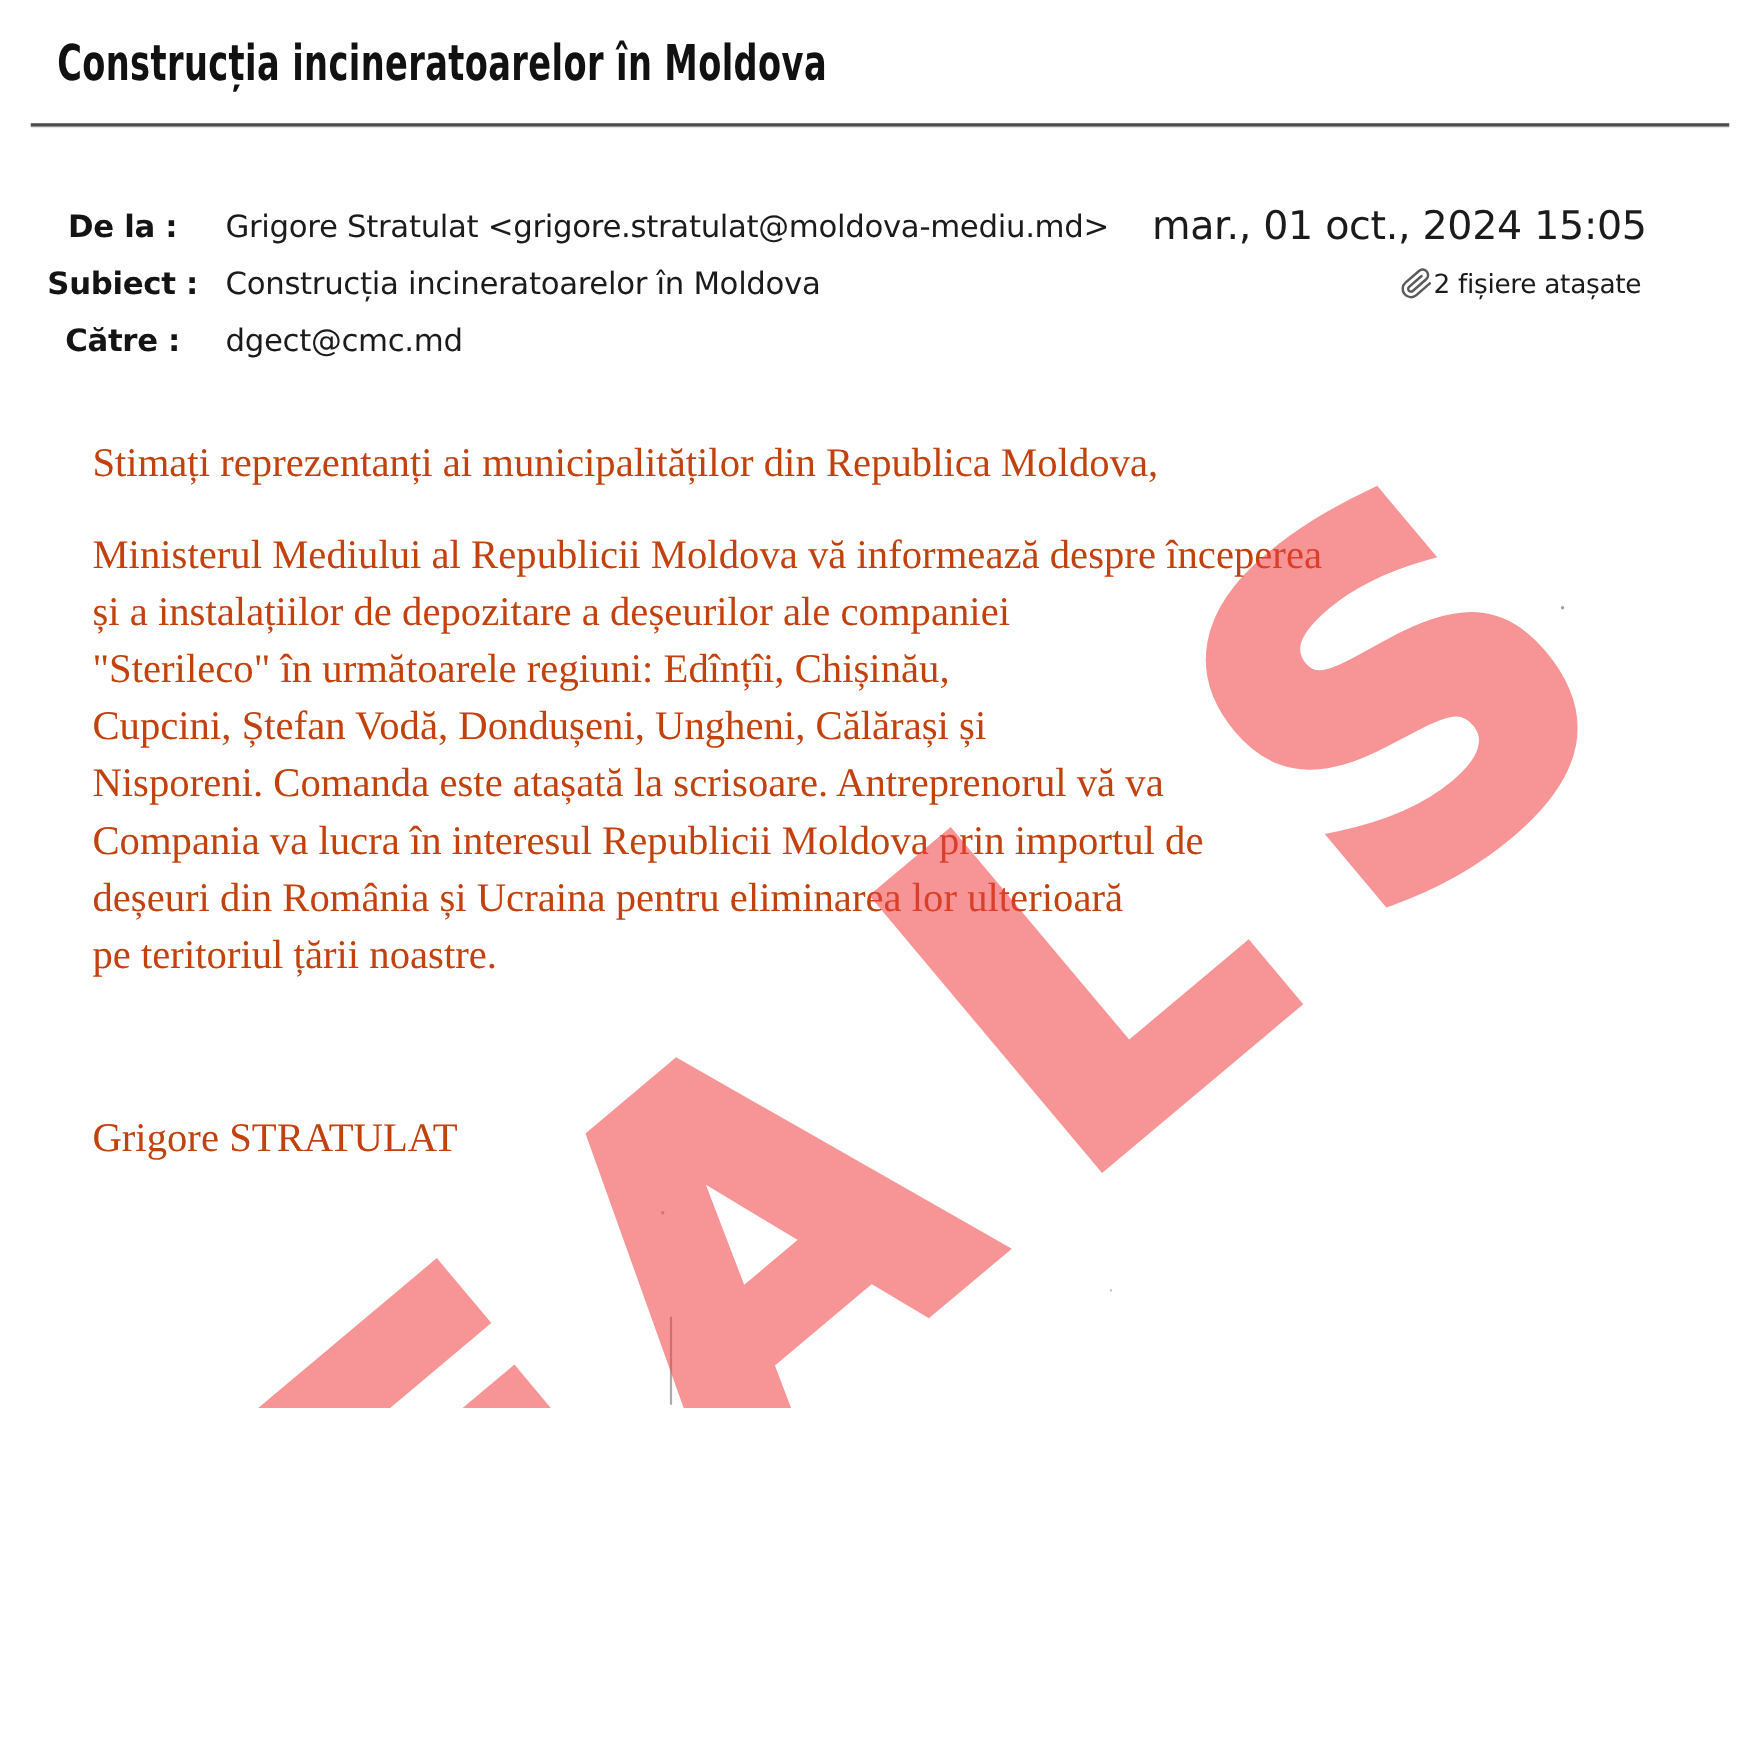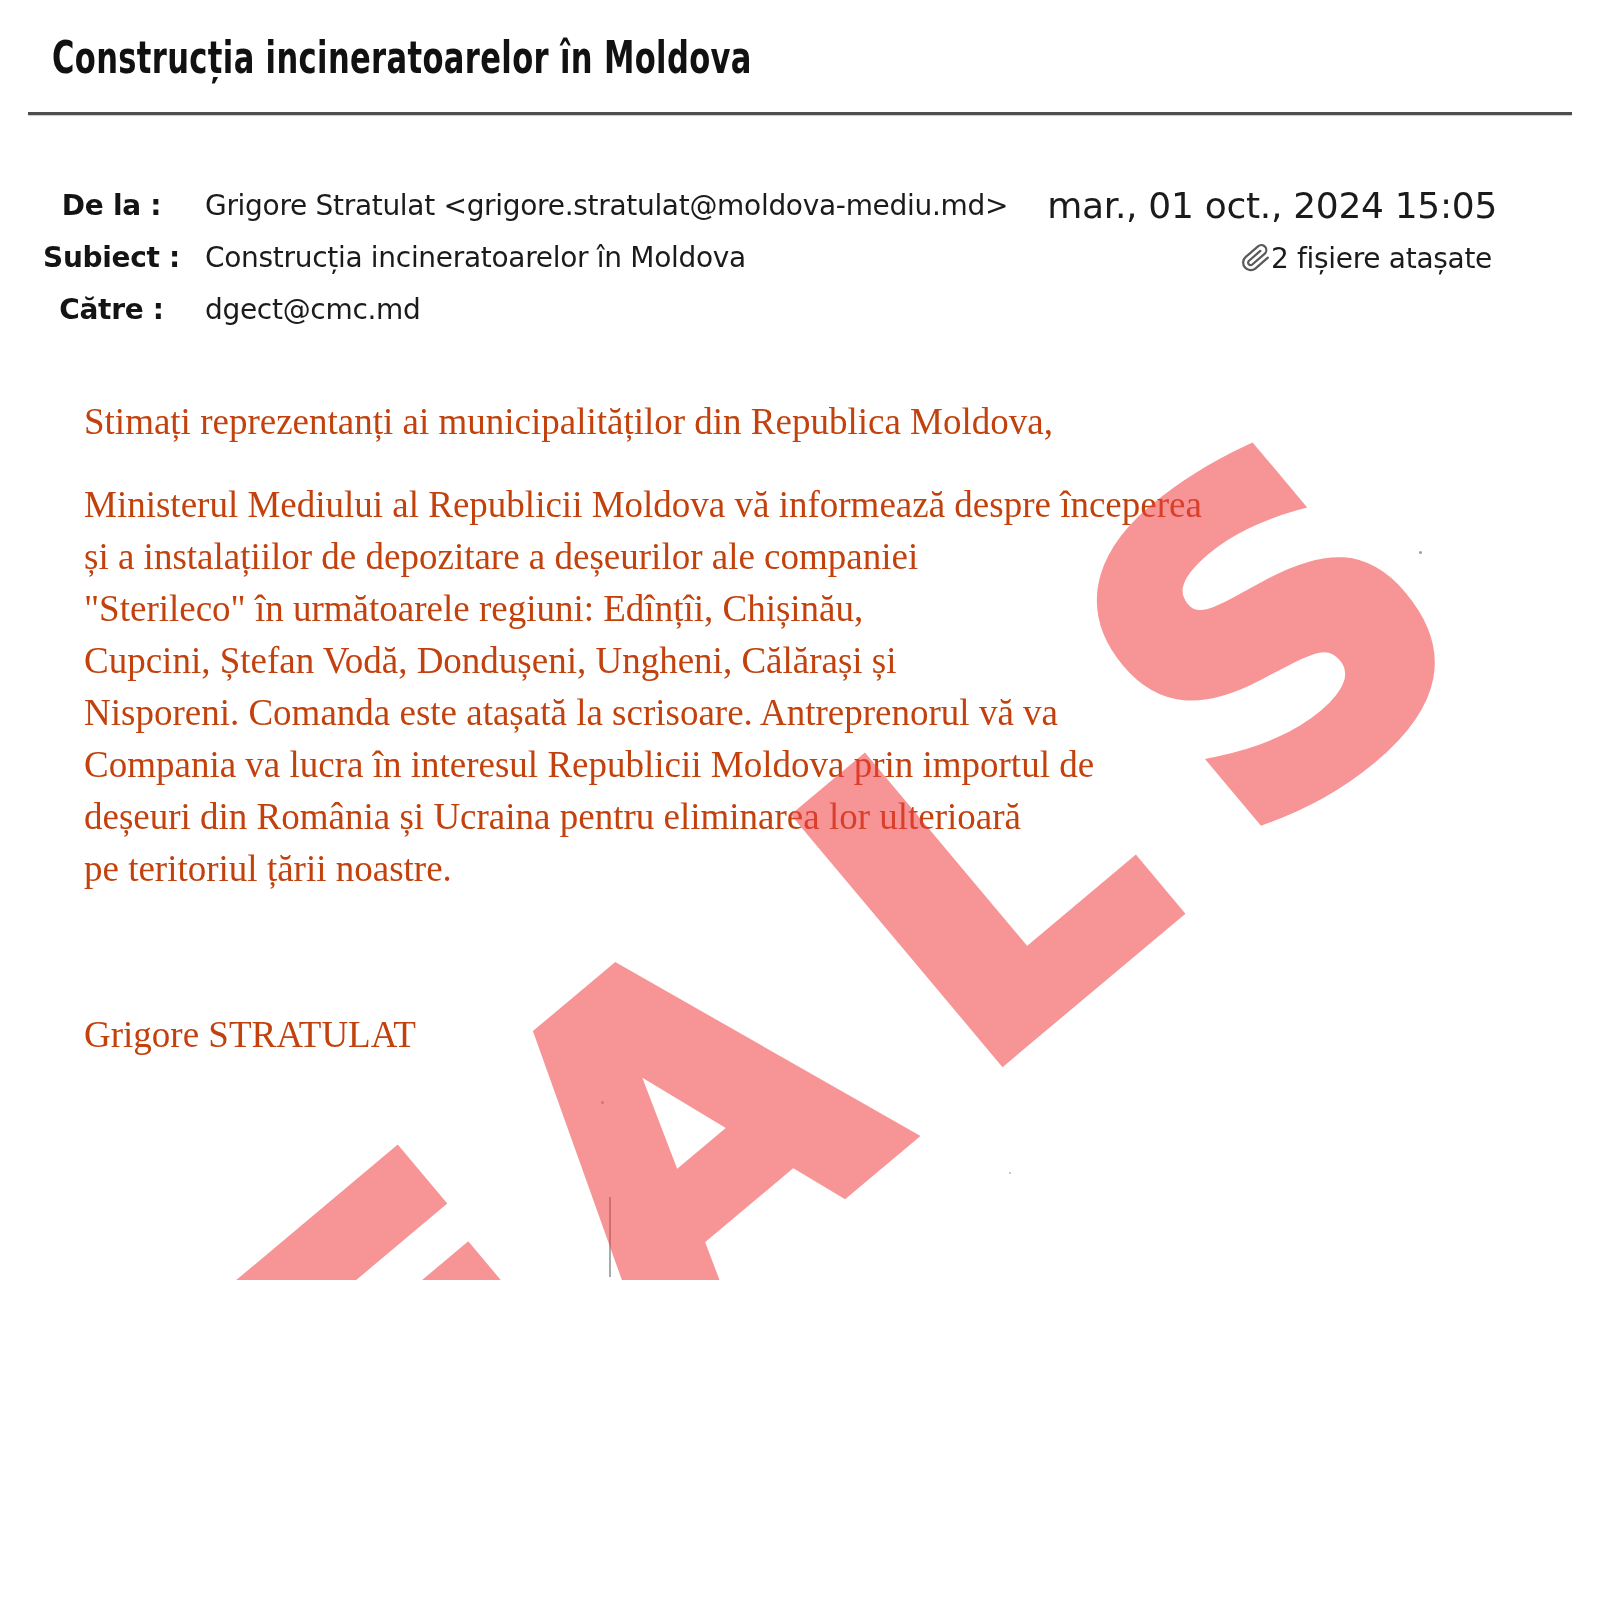--- a/index.html
+++ b/index.html
@@ -35,21 +35,21 @@
   .hdr-value{
     position:absolute;left:205px;white-space:nowrap;color:#1b1b1b;letter-spacing:-0.3px;
   }
   .hdr-date{
     position:absolute;top:180px;right:103px;height:52px;line-height:52px;
     font-size:36px;color:#1b1b1b;white-space:nowrap;letter-spacing:-0.3px;
   }
   .hdr-attach{
     position:absolute;top:232px;right:108px;height:52px;
     display:flex;align-items:center;gap:0;
-    font-size:28px;color:#1b1b1b;white-space:nowrap;letter-spacing:-0.3px;
+    font-size:24px;color:#1b1b1b;white-space:nowrap;letter-spacing:-0.3px;
   }
   .clip{width:30px;height:30px;flex:0 0 auto;transform:rotate(4deg);}
   
   .email-body{
     position:absolute;left:84px;top:396px;width:1420px;
     font-family:"Liberation Serif","DejaVu Serif",serif;
     font-size:37px;color:#c2410c;
   }
   .para{margin:0 0 31px 0;}
   .body-line{height:52px;line-height:52px;white-space:nowrap;}

